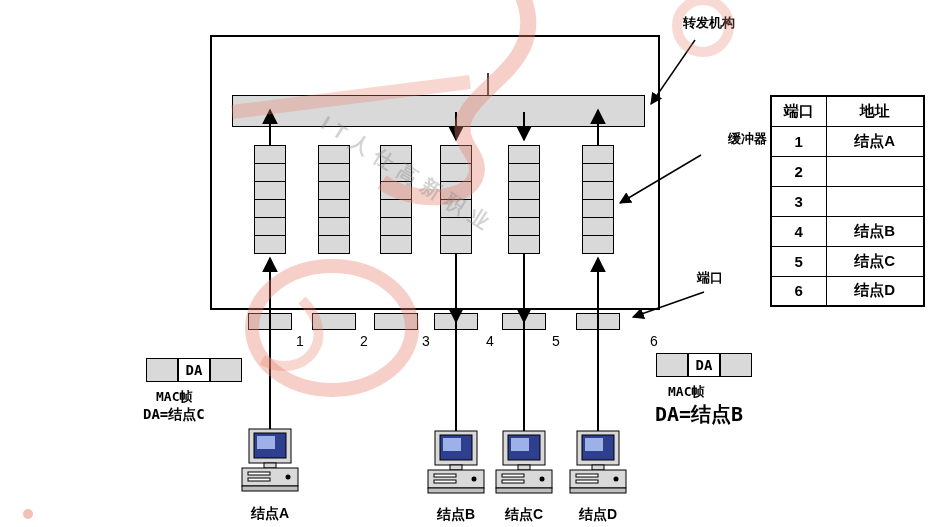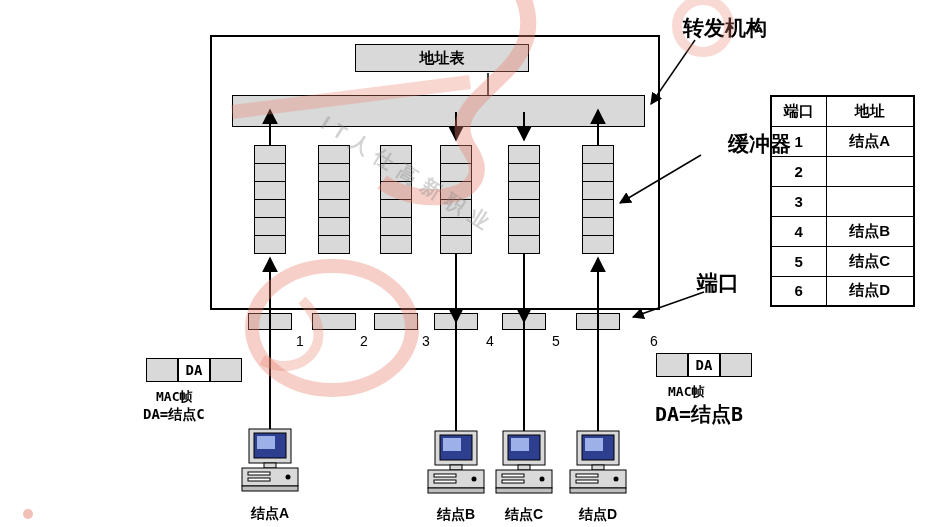--- a/index.html
+++ b/index.html
@@ -19,28 +19,28 @@
   
   .buffer { position:absolute; top:145px; width:32px; z-index:2; }
   .bcell  { width:32px; height:19px; background:#d9d9d9; border:1px solid #000; margin-top:-1px; }
   .bcell:first-child { margin-top:0; }
 
   
   .port { position:absolute; top:313px; width:44px; height:17px; background:#d9d9d9; border:1px solid #000; z-index:2; }
   .port-num { position:absolute; top:333px; font-size:14px; z-index:2; }
 
   
-  .side-label { position:absolute; font-size:21px; font-weight:bold; z-index:4; }
+  .side-label { position:absolute; font-size:13px; font-weight:bold; z-index:4; }
 
   
   .addr-table { position:absolute; left:770px; top:95px; border-collapse:collapse; border:2px solid #000;
                 font-size:15px; z-index:2; background:#fff; }
   .addr-table th, .addr-table td { border:1px solid #000; text-align:center; font-weight:bold; height:30px; }
   .addr-table .c-port { width:55px; }
-  .addr-table .c-addr { width:88px; }
+  .addr-table .c-addr { width:98px; }
 
   
   .mcell { position:absolute; width:32px; height:24px; border:1px solid #000; background:#d9d9d9; z-index:2;
            text-align:center; line-height:22px; font-weight:bold; font-family:"DejaVu Sans Mono", monospace; font-size:14px; }
   .mcell.white { background:#fff; }
   .mac-caption { position:absolute; font-weight:bold; font-family:"DejaVu Sans Mono", monospace; z-index:2; }
 
   
   .computer { position:absolute; width:60px; height:72px; z-index:4; }
   .node-label { position:absolute; width:60px; text-align:center; font-size:14px; font-weight:bold; z-index:2; }
@@ -52,23 +52,20 @@
              font-size:20px; font-weight:bold; letter-spacing:8px; white-space:nowrap;
              color:rgba(130,130,130,0.35); z-index:6; pointer-events:none; }
 </style>
 </head>
 <body>
 
 <div class="canvas">
 
   <div class="abs switch-box"></div>
 
-  <div class="abs addr-box">
-    <span>地址表</span>
-  </div>
 
   <div class="abs fwd-bar"></div>
 
   <div class="buffer" style="left:254px">
     <div class="bcell"></div>
       <div class="bcell"></div>
       <div class="bcell"></div>
       <div class="bcell"></div>
       <div class="bcell"></div>
       <div class="bcell"></div>

